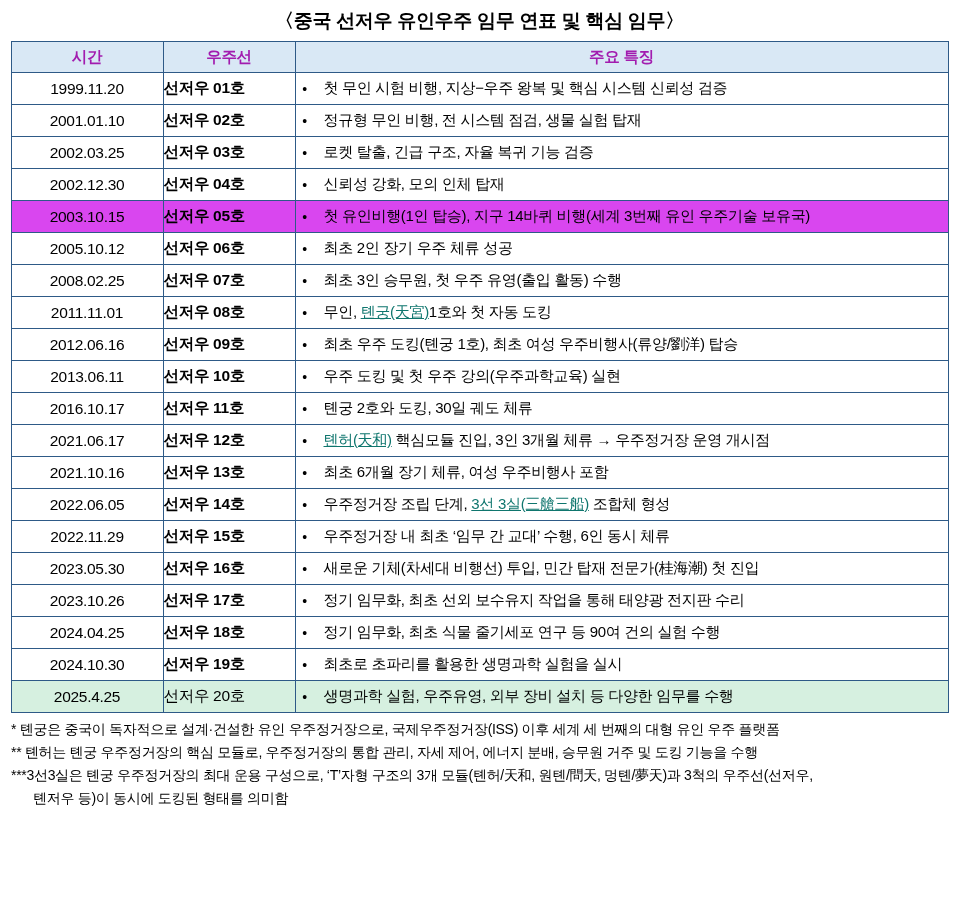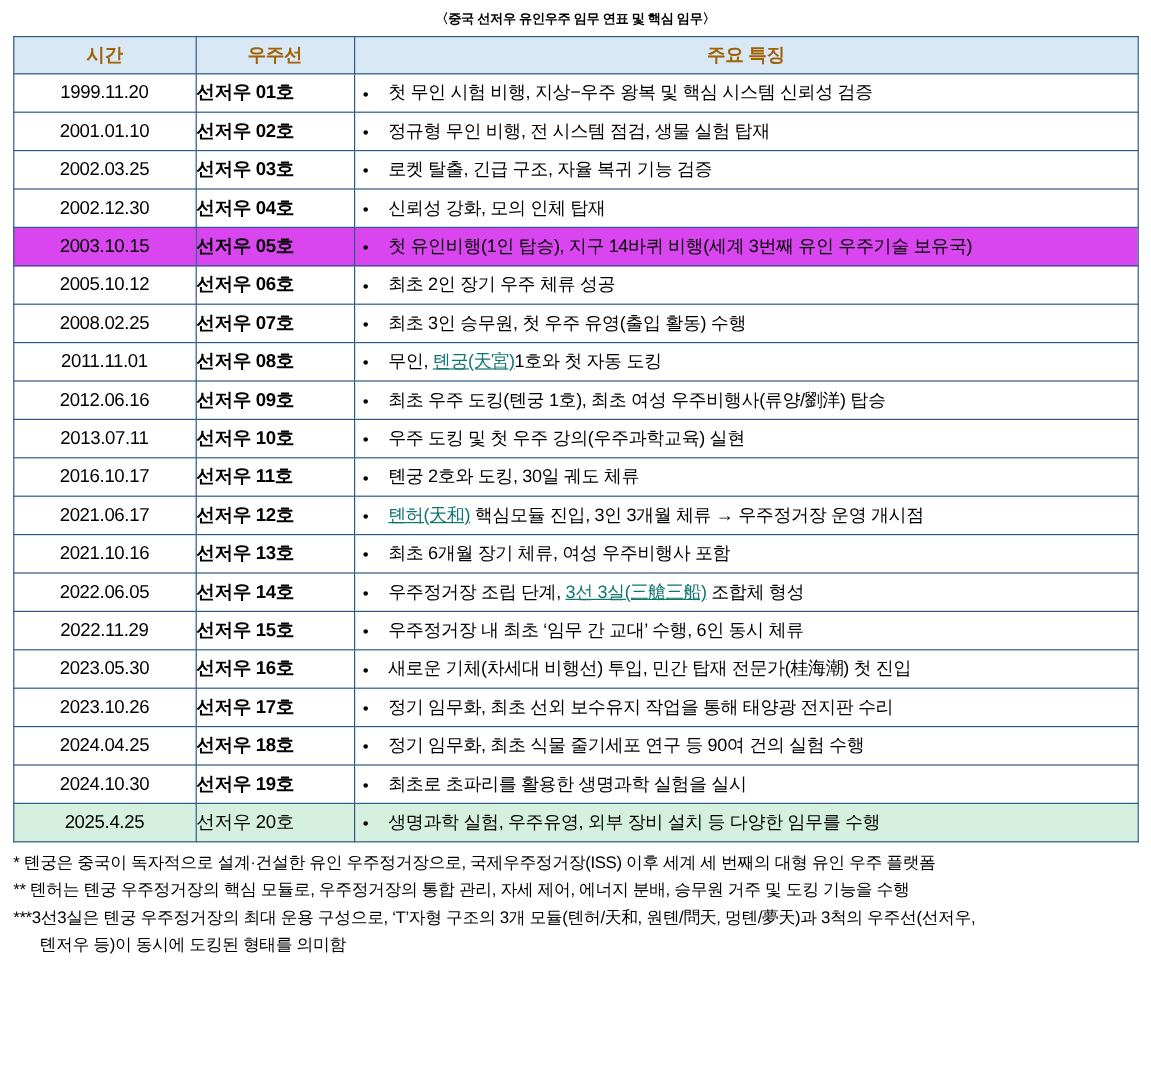--- a/index.html
+++ b/index.html
@@ -16,41 +16,41 @@
   }
   .page {
     width: 959px;
     height: 901px;
     position: relative;
     box-sizing: border-box;
     padding: 0 10px;
   }
   .doc-title {
     text-align: center;
-    font-size: 11px;
+    font-size: 19px;
     font-weight: bold;
     letter-spacing: -0.3px;
     padding: 8px 0 7px 0;
   }
   table.mission-table {
     width: 937px;
     margin: 0 auto;
     border-collapse: collapse;
     table-layout: fixed;
   }
   table.mission-table th,
   table.mission-table td {
     border: 1px solid #2e5a87;
     padding: 0;
     font-size: 15.5px;
     letter-spacing: -0.3px;
   }
   thead th {
     background: #d9e8f5;
-    color: #a16207;
+    color: #a21caf;
     font-weight: bold;
     height: 30px;
     text-align: center;
     font-size: 16px;
   }
   col.c-time { width: 152px; }
   col.c-ship { width: 132px; }
   col.c-feat { width: 653px; }
 
   tbody td {
@@ -217,21 +217,21 @@
           <td class="time">2012.06.16</td>
           <td class="ship">선저우 09호</td>
           <td class="feat">
             <div class="feat-inner">
               <span class="bullet">•</span>
               <span class="feat-text">최초 우주 도킹(톈궁 1호), 최초 여성 우주비행사(류양/劉洋) 탑승</span>
             </div>
           </td>
         </tr>
         <tr>
-          <td class="time">2013.07.11</td>
+          <td class="time">2013.06.11</td>
           <td class="ship">선저우 10호</td>
           <td class="feat">
             <div class="feat-inner">
               <span class="bullet">•</span>
               <span class="feat-text">우주 도킹 및 첫 우주 강의(우주과학교육) 실현</span>
             </div>
           </td>
         </tr>
         <tr>
           <td class="time">2016.10.17</td>

